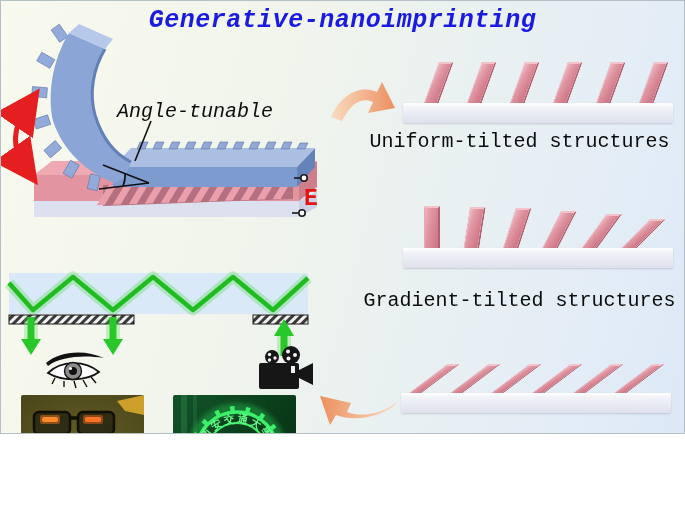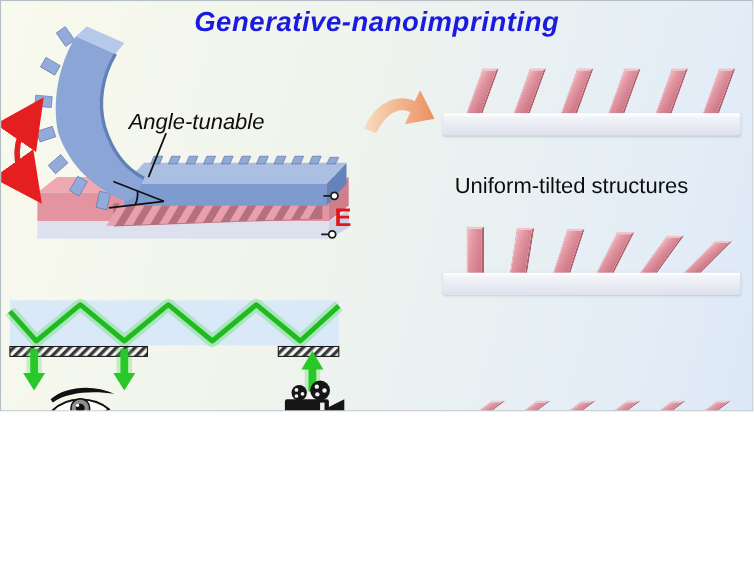--- a/index.html
+++ b/index.html
@@ -1,20 +1,20 @@
 <!DOCTYPE html>
 <html><head>
 <meta charset="utf-8">
 <style>
   html,body{margin:0;padding:0;background:#fff;}
   #fig{
-    position:relative;width:685px;height:374px;box-sizing:border-box;
+    position:relative;width:685px;height:434px;box-sizing:border-box;
     background:linear-gradient(105deg,#f9faee 0%,#f0f4ec 40%,#e3edf7 85%,#dce8f6 100%);
     border:1px solid #b5bfc6;overflow:hidden;
-    font-family:Liberation Sans, sans-serif;
+    font-family:Liberation Mono, monospace;
   }
   .title{
     position:absolute;top:5px;left:0;right:0;text-align:center;
     font-size:25px;font-weight:bold;font-style:italic;color:#1b1be0;letter-spacing:.5px;
   }
   svg{position:absolute;}
   
   .struct-row{position:absolute;width:270px;}
   .substrate{
     position:absolute;left:0;right:0;bottom:0;height:20px;z-index:2;border-radius:2px;
@@ -22,21 +22,21 @@
     box-shadow:inset 0 2px 0 #fdfdfe,0 1px 2px rgba(100,110,140,.28);
   }
   .fin{
     position:absolute;bottom:18px;z-index:1;box-sizing:border-box;
     transform-origin:left bottom;border-radius:1px;
     background:linear-gradient(100deg,#f0b5be 0%,#e096a2 35%,#d47f8d 75%,#c97687 100%);
     border-top:2px solid #f4c3ca;border-right:2px solid #b5606f;border-left:1px solid #eba7b1;
   }
   .struct-label{
     position:absolute;left:352px;width:333px;text-align:center;
-    font-size:20px;color:#0d0d0d;margin-top:28px;
+    font-size:20px;color:#0d0d0d;
   }
   
   .dots{position:absolute;left:526px;top:473px;display:flex;flex-direction:column;gap:9px;align-items:center;}
   .dots span{width:7px;height:7px;border-radius:50%;background:#4b4b4b;}
   
   .photo{position:absolute;top:394px;width:123px;height:118px;border-radius:2px;overflow:hidden;}
   #photo1{left:20px;background:radial-gradient(120% 100% at 50% 42%,#655e25 0%,#4c471b 55%,#343010 100%);}
   #photo2{left:172px;background:linear-gradient(135deg,#12542a 0%,#0a3a19 55%,#06280f 100%);}
   .photo svg{left:0;top:0;}
 </style>
@@ -187,20 +187,21 @@
 
   <div class="struct-row" style="left:402px;top:203px;height:64px">
     <div class="substrate"></div>
   <div class="fin" style="left: 21px; width: 16px; height: 44px; transform: skewX(0deg);"></div>
       <div class="fin" style="left: 60px; width: 16px; height: 43px; transform: skewX(-9deg);"></div>
       <div class="fin" style="left: 99px; width: 16px; height: 42px; transform: skewX(-18deg);"></div>
       <div class="fin" style="left: 138px; width: 16px; height: 39px; transform: skewX(-27deg);"></div>
       <div class="fin" style="left: 177px; width: 16px; height: 36px; transform: skewX(-36deg);"></div>
       <div class="fin" style="left: 216px; width: 16px; height: 31px; transform: skewX(-45deg);"></div>
     </div>
+  <div class="struct-label" style="top:288px">Gradient-tilted structures</div>
 
   <div class="struct-row" style="left:400px;top:359px;height:53px">
     <div class="substrate"></div>
   <div class="fin" style="left: 5px; width: 13px; height: 31px; transform: skewX(-53deg);"></div>
       <div class="fin" style="left: 46px; width: 13px; height: 31px; transform: skewX(-53deg);"></div>
       <div class="fin" style="left: 87px; width: 13px; height: 31px; transform: skewX(-53deg);"></div>
       <div class="fin" style="left: 128px; width: 13px; height: 31px; transform: skewX(-53deg);"></div>
       <div class="fin" style="left: 169px; width: 13px; height: 31px; transform: skewX(-53deg);"></div>
       <div class="fin" style="left: 210px; width: 13px; height: 31px; transform: skewX(-53deg);"></div>
     </div>

